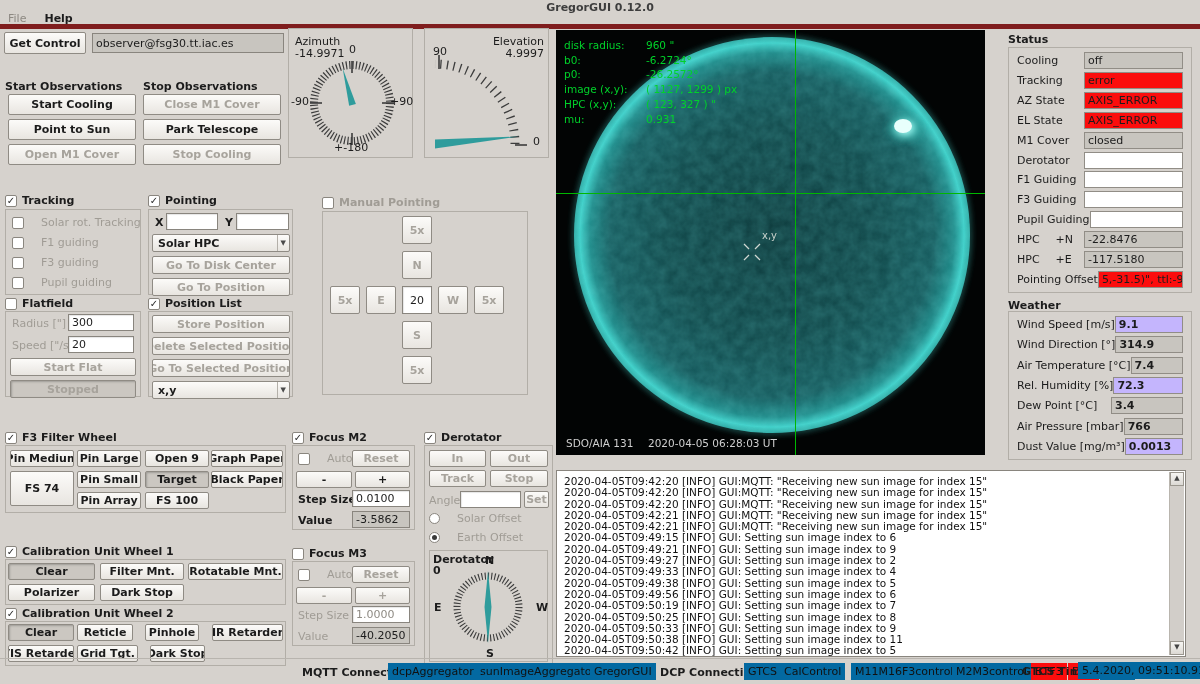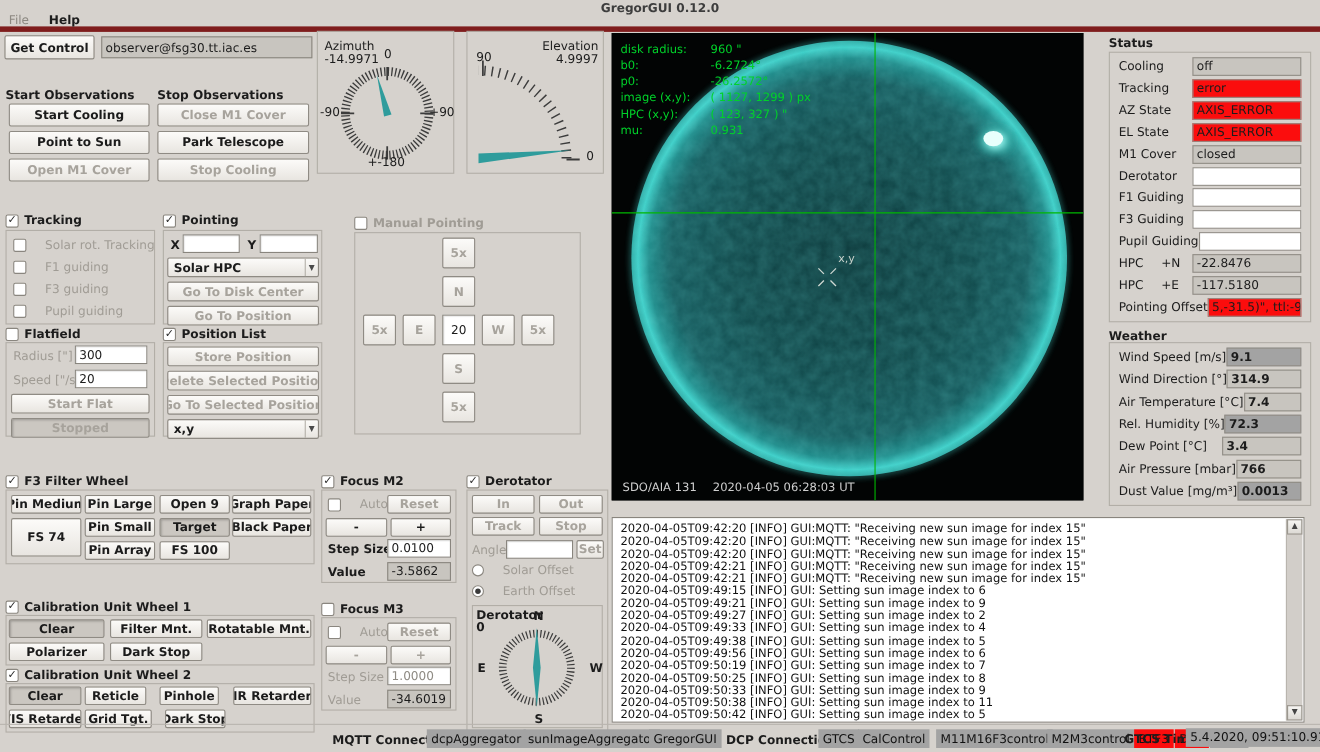--- a/index.html
+++ b/index.html
@@ -27,33 +27,33 @@
 .lbl{position:absolute;font-size:11px;white-space:nowrap}
 .lbl.b{font-weight:bold}
 .lbl.dis{color:#a09c95}
 .gaugefrm{position:absolute;border:1px solid #b2aea7}
 .srow{display:flex;align-items:center;padding:0 4px}
 .slab{font-size:11px;white-space:pre}
 .sval{margin-left:auto;width:99px;height:17px;display:flex;align-items:center;padding:0 3px;border:1px solid #918d86;background:#c8c5bf;overflow:hidden;white-space:nowrap;font-size:11px}
 .sval.red{background:#fb0d0d}
 .sval.white{background:#fff}
 .wval{margin-left:auto;width:72px;height:17px;display:flex;align-items:center;padding:0 3px;border:1px solid #918d86;background:#c8c5bf;overflow:hidden;white-space:nowrap;font-size:11px;font-weight:bold}
-.wval.green{background:#a3a3a3}
+.wval.green{background:#c4b5fd}
 .statcol{position:absolute;display:flex;flex-direction:column;justify-content:space-between;padding:4px 4px}
 .sun{position:absolute;left:556px;top:30px;width:429px;height:425px;background:#020404}
 .sunov{position:absolute;left:8px;top:8px;font-size:10.5px;color:#00d22a;line-height:14.7px}
 .sunov .r{display:flex}
 .sunov .l{width:82px}
 .suncap{position:absolute;font-size:10.5px;color:#cfcfcf;white-space:nowrap}
 .marker-label{position:absolute;font-size:10px;color:#c9d2cc}
 .log{position:absolute;left:556px;top:470px;width:630px;height:187px;background:#fff;border:1px solid #89857e;font-size:10.5px;line-height:11.3px;padding:5px 20px 0 7px;overflow:hidden;color:#111}
 .sb{position:absolute;right:1px;top:1px;bottom:1px;width:15px;background:#d2cec9;border-left:1px solid #b9b5ae;display:flex;flex-direction:column;justify-content:space-between;align-items:center}
 .sb .ar{width:14px;height:14px;background:linear-gradient(#f6f5f2,#dcd9d4);border:1px solid #9b978f;font-size:7px;display:flex;align-items:center;justify-content:center;color:#444}
 .sbar{position:absolute;left:0;top:658px;width:1200px;height:26px;border-top:1px solid #b8b4ae;font-size:11px}
-.badge{position:absolute;top:4px;height:17px;display:flex;align-items:center;padding:0 4px;background:#a3a3a3;color:#111;white-space:nowrap}
+.badge{position:absolute;top:4px;height:17px;display:flex;align-items:center;padding:0 4px;background:#0369a1;color:#111;white-space:nowrap}
 .badge.red{background:#fb0d0d}
 .slabel{position:absolute;top:7px;font-weight:bold;color:#1c1c1c;white-space:nowrap}
 </style>
 </head>
 <body>
 
 <div id="root">
 
   <div class="winttl">GregorGUI 0.12.0</div>
   <div class="menubar">
@@ -248,21 +248,21 @@
   <div class="cbrow" style="left:298px;top:568px">
       <span class="cb"></span>
       <span>Auto</span>
     </div>
   <div class="btn dis" style="left:352px;top:566px;width:58px;height:17px">Reset</div>
   <div class="btn dis" style="left:296px;top:587px;width:56px;height:17px">-</div>
   <div class="btn dis" style="left:355px;top:587px;width:55px;height:17px">+</div>
   <span class="lbl dis" style="left:298px;top:609px">Step Size</span>
   <div class="entry dim" style="left:352px;top:606px;width:58px;height:17px">1.0000</div>
   <span class="lbl dis" style="left:298px;top:630px">Value</span>
-  <div class="entry gray" style="left:352px;top:627px;width:58px;height:17px">-34.6019</div>
+  <div class="entry gray" style="left:352px;top:627px;width:58px;height:17px">-40.2050</div>
 
   <div class="gt" style="left:424px;top:431px">
     <span class="cb">✓</span>
     <span class="lab">Derotator</span>
   </div>
   <div class="frame" style="left:424px;top:445px;width:129px;height:222px"></div>
   <div class="btn dis" style="left:429px;top:450px;width:57px;height:17px">In</div>
   <div class="btn dis" style="left:490px;top:450px;width:58px;height:17px">Out</div>
   <div class="btn dis" style="left:429px;top:470px;width:57px;height:17px">Track</div>
   <div class="btn dis" style="left:490px;top:470px;width:58px;height:17px">Stop</div>

